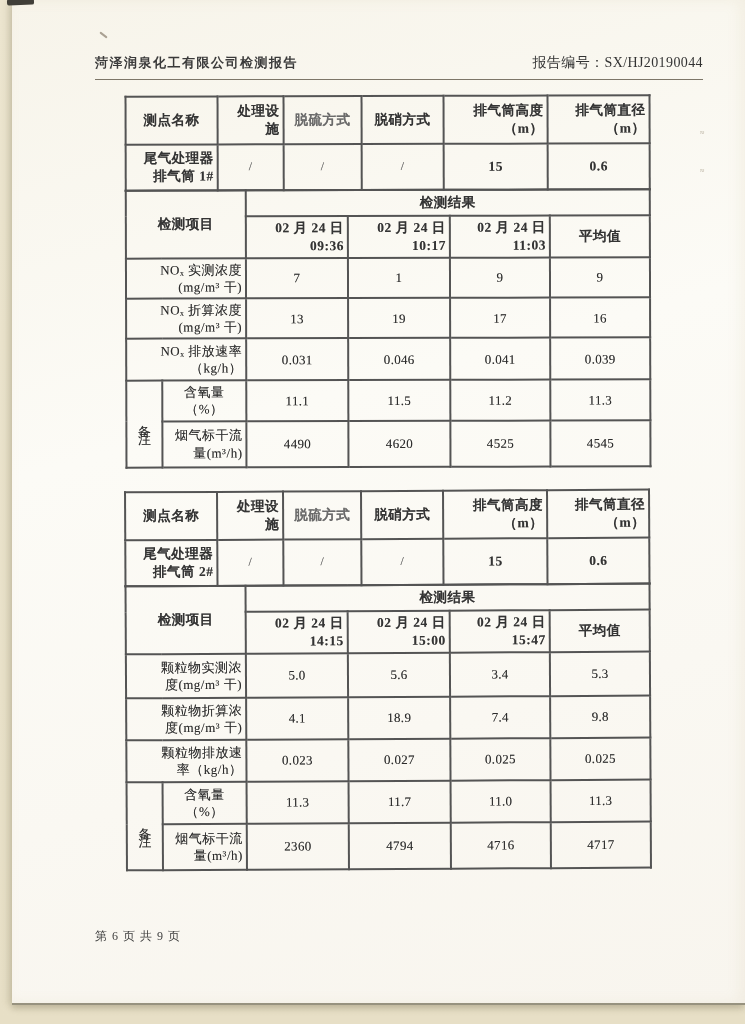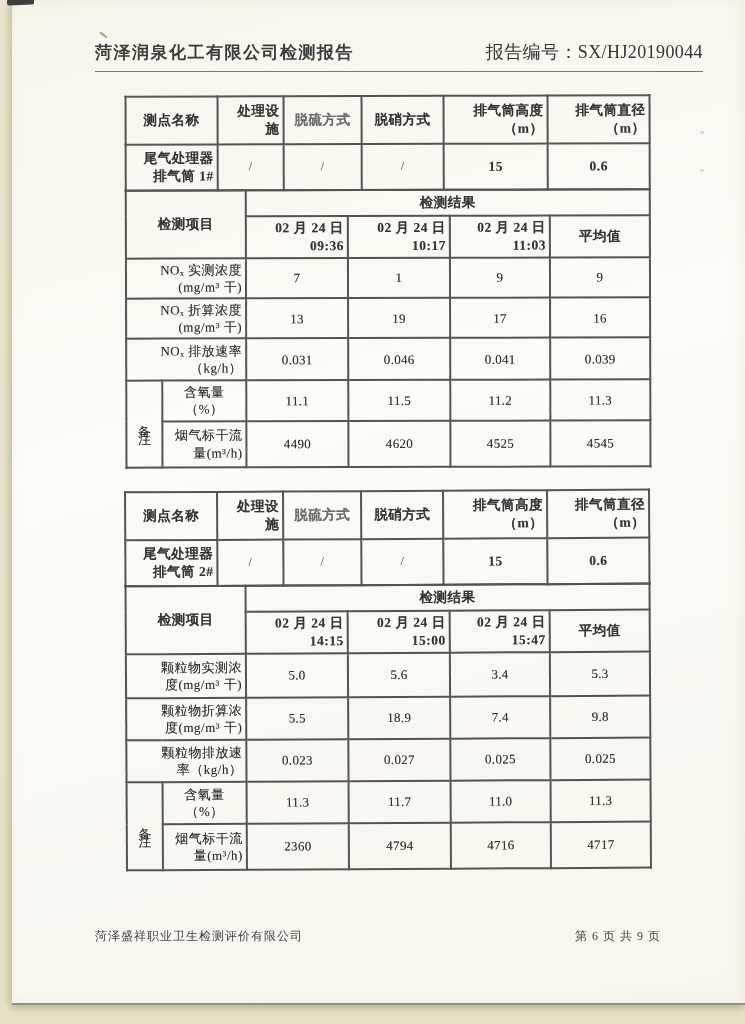--- a/index.html
+++ b/index.html
@@ -26,22 +26,22 @@
     background:#aaa193;border-radius:1px;transform:rotate(38deg);
   }
   .pencil-mark{position:absolute;width:7px;height:5px;color:#b5ad9c;font-size:8px;line-height:5px;}
   .pm1{left:688px;top:130px;}
   .pm2{left:688px;top:168px;}
   .doc-header{
     position:absolute;left:83px;top:40px;width:608px;
     display:flex;justify-content:space-between;align-items:flex-end;
     border-bottom:1.5px solid #7d7668;padding-bottom:7px;
   }
-  .doc-title{font-size:17px;font-weight:bold;letter-spacing:1.5px;color:#3a3a3a;}
-  .doc-no{font-size:18px;color:#333;letter-spacing:.4px;}
+  .doc-title{font-size:13px;font-weight:bold;letter-spacing:1.5px;color:#3a3a3a;}
+  .doc-no{font-size:14px;color:#333;letter-spacing:.4px;margin-top:14px;}
   .doc-footer{
     position:absolute;left:83px;top:928px;width:566px;
     display:flex;justify-content:space-between;
     font-size:12px;color:#3e3e3e;letter-spacing:1px;
   }
   .tbl{position:absolute;left:113px;width:524px;}
   #t1{top:95px;transform:rotate(-0.15deg);}
   #t2{top:490px;transform:rotate(-0.3deg);}
   table{border-collapse:collapse;table-layout:fixed;width:524px;}
   .res{margin-top:-2px;}
@@ -239,21 +239,21 @@
           <td class="ml" colspan="2">颗粒物实测浓
 度(mg/m³ 干)</td>
           <td class="num">5.0</td>
           <td class="num">5.6</td>
           <td class="num">3.4</td>
           <td class="num">5.3</td>
         </tr>
         <tr class="h42">
           <td class="ml" colspan="2">颗粒物折算浓
 度(mg/m³ 干)</td>
-          <td class="num">5.5</td>
+          <td class="num">4.1</td>
           <td class="num">18.9</td>
           <td class="num">7.4</td>
           <td class="num">9.8</td>
         </tr>
         <tr class="h42">
           <td class="ml" colspan="2">颗粒物排放速
 率（kg/h）</td>
           <td class="num">0.023</td>
           <td class="num">0.027</td>
           <td class="num">0.025</td>
@@ -273,18 +273,17 @@
           <td class="num">2360</td>
           <td class="num">4794</td>
           <td class="num">4716</td>
           <td class="num">4717</td>
         </tr>
       </tbody>
         </table>
     </div>
 
     <div class="doc-footer">
-      <span>菏泽盛祥职业卫生检测评价有限公司</span>
       <span>第 6 页 共 9 页</span>
     </div>
 
   </div>
 </div>
 
 </body></html>

